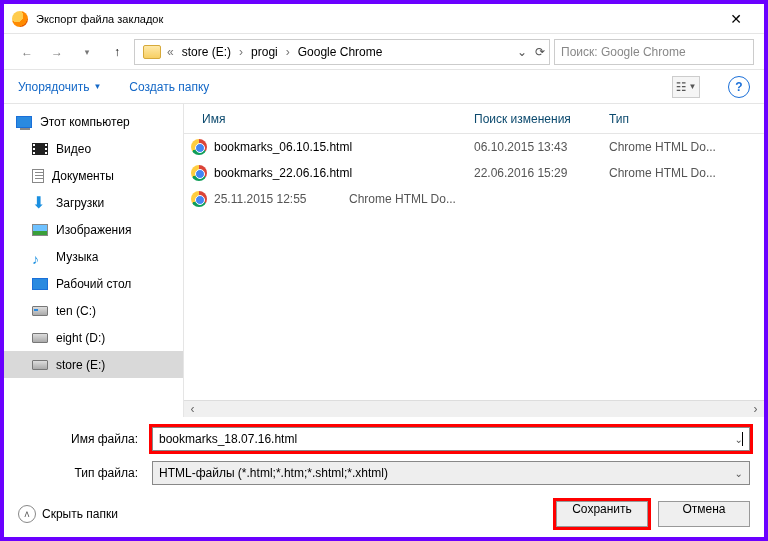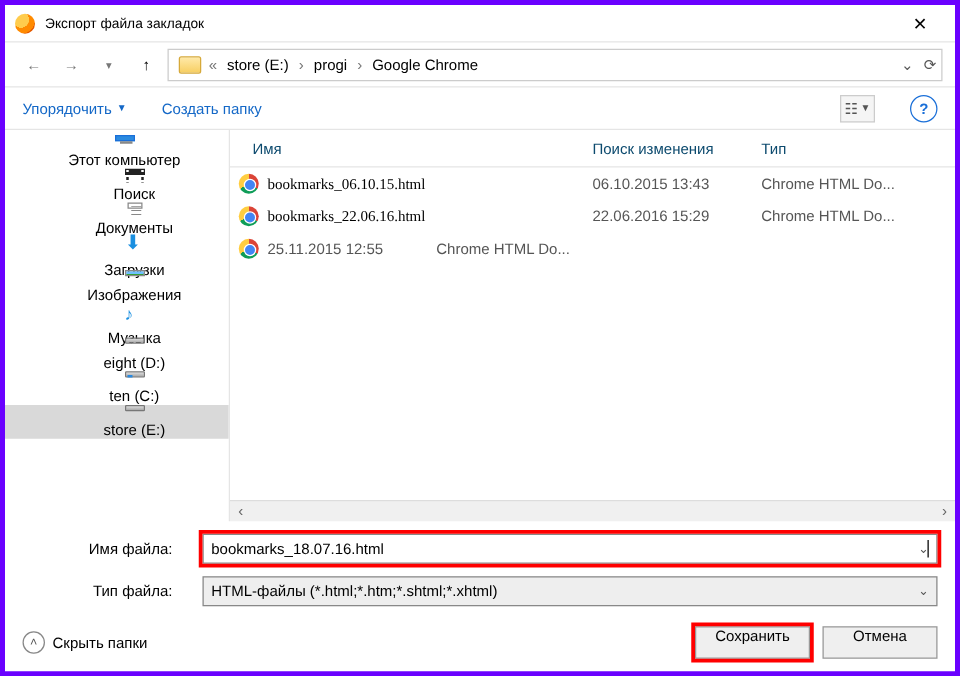--- a/index.html
+++ b/index.html
@@ -19,21 +19,21 @@
   .crumb-drop { margin-left: auto; display: flex; gap: 2px; color: #555; }
   .searchbox { width: 200px; height: 26px; border: 1px solid #ccc; display: flex; align-items: center; padding: 0 6px; color: #888; }
   .toolbar { height: 34px; display: flex; align-items: center; padding: 0 14px; gap: 28px; border-bottom: 1px solid #e5e5e5; }
   .toolbtn { color: #1468c7; display: flex; align-items: center; gap: 4px; }
   .tri { font-size: 8px; }
   .toolbar .spacer { flex: 1; }
   .viewbtn { width: 28px; height: 22px; border: 1px solid #ccc; display: flex; align-items: center; justify-content: center; color: #555; background: #f5f5f5; }
   .helpbtn { width: 22px; height: 22px; border: 1.5px solid #1a6fd8; border-radius: 50%; color: #1a6fd8; display: flex; align-items: center; justify-content: center; font-weight: bold; }
   .body { flex: 1; display: flex; min-height: 0; }
   .sidebar { width: 180px; border-right: 1px solid #e5e5e5; overflow: hidden; padding-top: 4px; }
-  .sbitem { height: 27px; display: flex; align-items: center; padding-left: 28px; gap: 8px; color: #000; flex-direction: column; }
+  .sbitem { height: 27px; display: flex; align-items: center; padding-left: 28px; gap: 8px; color: #000; }
   .sbitem.top { padding-left: 12px; }
   .sbitem.sel { background: #d9d9d9; }
   .sbico { width: 16px; height: 12px; display: inline-block; }
   .ico-pc { width:16px;height:12px;border:1px solid #1a6fd8;background:#2a8ae0;position:relative; }
   .ico-pc::after{content:"";position:absolute;bottom:-3px;left:3px;width:10px;height:2px;background:#888;}
   .ico-vid { width:16px;height:12px;background:#222;position:relative;}
   .ico-vid::before{content:"";position:absolute;left:1px;top:1px;width:2px;height:10px;background:repeating-linear-gradient(#fff 0 2px,#222 2px 4px);}
   .ico-vid::after{content:"";position:absolute;right:1px;top:1px;width:2px;height:10px;background:repeating-linear-gradient(#fff 0 2px,#222 2px 4px);}
   .ico-doc { width:12px;height:14px;background:#fff;border:1px solid #888;position:relative;}
   .ico-doc::after{content:"";position:absolute;top:2px;left:2px;width:8px;height:8px;background:repeating-linear-gradient(#888 0 1px,transparent 1px 3px);}
@@ -46,27 +46,27 @@
   .main { flex: 1; display: flex; flex-direction: column; min-width: 0; }
   .cols { height: 30px; display: flex; align-items: center; border-bottom: 1px solid #e5e5e5; color: #0c4a6e; }
   .col-name { width: 290px; padding-left: 18px; }
   .col-date { width: 135px; }
   .col-type { flex: 1; }
   .rows { flex: 1; overflow: hidden; }
   .row { height: 26px; display: flex; align-items: center; }
   .row .ico { width: 30px; display: flex; justify-content: center; }
   .chrome-ico { width:16px;height:16px;border-radius:50%;background:conic-gradient(#db4437 0 120deg,#0f9d58 120deg 240deg,#ffcd40 240deg 360deg);position:relative;}
   .chrome-ico::after{content:"";position:absolute;top:4px;left:4px;width:8px;height:8px;border-radius:50%;background:#4285f4;border:1.5px solid #fff;}
-  .row .fname { width: 260px; color: #000; font-family: Liberation Serif, serif; }
+  .row .fname { width: 260px; color: #000; }
   .row .fdate { width: 135px; color: #555; }
   .row .ftype { flex: 1; color: #555; white-space: nowrap; overflow: hidden; }
   .hscroll { height: 17px; background: #f0f0f0; border-top: 1px solid #ddd; display: flex; align-items: center; }
   .hscroll .arr { width: 17px; text-align: center; color: #666; }
   .form { padding: 10px 14px 6px 14px; display: flex; flex-direction: column; gap: 10px; }
-  .frow { display: flex; align-items: center; gap: 24px; }
+  .frow { display: flex; align-items: center; gap: 14px; }
   .flabel { width: 120px; text-align: right; color: #000; }
   .field { flex: 1; height: 24px; border: 1px solid #888; background: #fff; display: flex; align-items: center; padding: 0 6px; position: relative; justify-content: space-between; }
   .field .caret { position: absolute; right: 6px; color: #555; font-size: 10px; }
   .field.hl { outline: 3px solid #ff0000; }
   .field.grey { background: #eee; }
   .footer { height: 46px; display: flex; align-items: center; padding: 0 14px; gap: 10px; }
   .hidef { display: flex; align-items: center; gap: 6px; color: #000; }
   .circ { width: 18px; height: 18px; border: 1px solid #888; border-radius: 50%; display: flex; align-items: center; justify-content: center; font-size: 10px; color: #555; }
   .footer .sp { flex: 1; }
   .btn { min-width: 92px; height: 26px; border: 1px solid #999; background: #efefef; display: flex; justify-content: center; color: #000; }
@@ -94,20 +94,23 @@
       <span class="crumb">store (E:)</span>
       <span class="sep">›</span>
       <span class="crumb">progi</span>
       <span class="sep">›</span>
       <span class="crumb">Google Chrome</span>
       <span class="crumb-drop">
         <span>⌄</span>
         <span style="margin-left:6px;">⟳</span>
       </span>
     </div>
+    <div class="searchbox">
+      <span>Поиск: Google Chrome</span>
+    </div>
   </div>
 
   <div class="toolbar">
     <div class="toolbtn">
       <span>Упорядочить</span>
       <span class="tri">▼</span>
     </div>
     <div class="toolbtn">
       <span>Создать папку</span>
     </div>
@@ -117,45 +120,49 @@
   </div>
 
   <div class="body">
     <div class="sidebar">
       <div class="sbitem top">
         <span class="sbico ico-pc"></span>
         <span>Этот компьютер</span>
       </div>
       <div class="sbitem">
         <span class="sbico ico-vid"></span>
-        <span>Поиск</span>
+        <span>Видео</span>
       </div>
       <div class="sbitem">
         <span class="sbico ico-doc"></span>
         <span>Документы</span>
       </div>
       <div class="sbitem">
         <span class="sbico ico-dl">⬇</span>
         <span>Загрузки</span>
       </div>
       <div class="sbitem">
         <span class="sbico ico-img"></span>
         <span>Изображения</span>
       </div>
       <div class="sbitem">
         <span class="sbico ico-mus">♪</span>
         <span>Музыка</span>
       </div>
       <div class="sbitem">
+        <span class="sbico ico-desk"></span>
+        <span>Рабочий стол</span>
+      </div>
+      <div class="sbitem">
+        <span class="sbico ico-drv c"></span>
+        <span>ten (C:)</span>
+      </div>
+      <div class="sbitem">
         <span class="sbico ico-drv"></span>
         <span>eight (D:)</span>
-      </div>
-      <div class="sbitem">
-        <span class="sbico ico-drv c"></span>
-        <span>ten (C:)</span>
       </div>
       <div class="sbitem sel">
         <span class="sbico ico-drv"></span>
         <span>store (E:)</span>
       </div>
     </div>
 
     <div class="main">
       <div class="cols">
         <div class="col-name">Имя</div>

